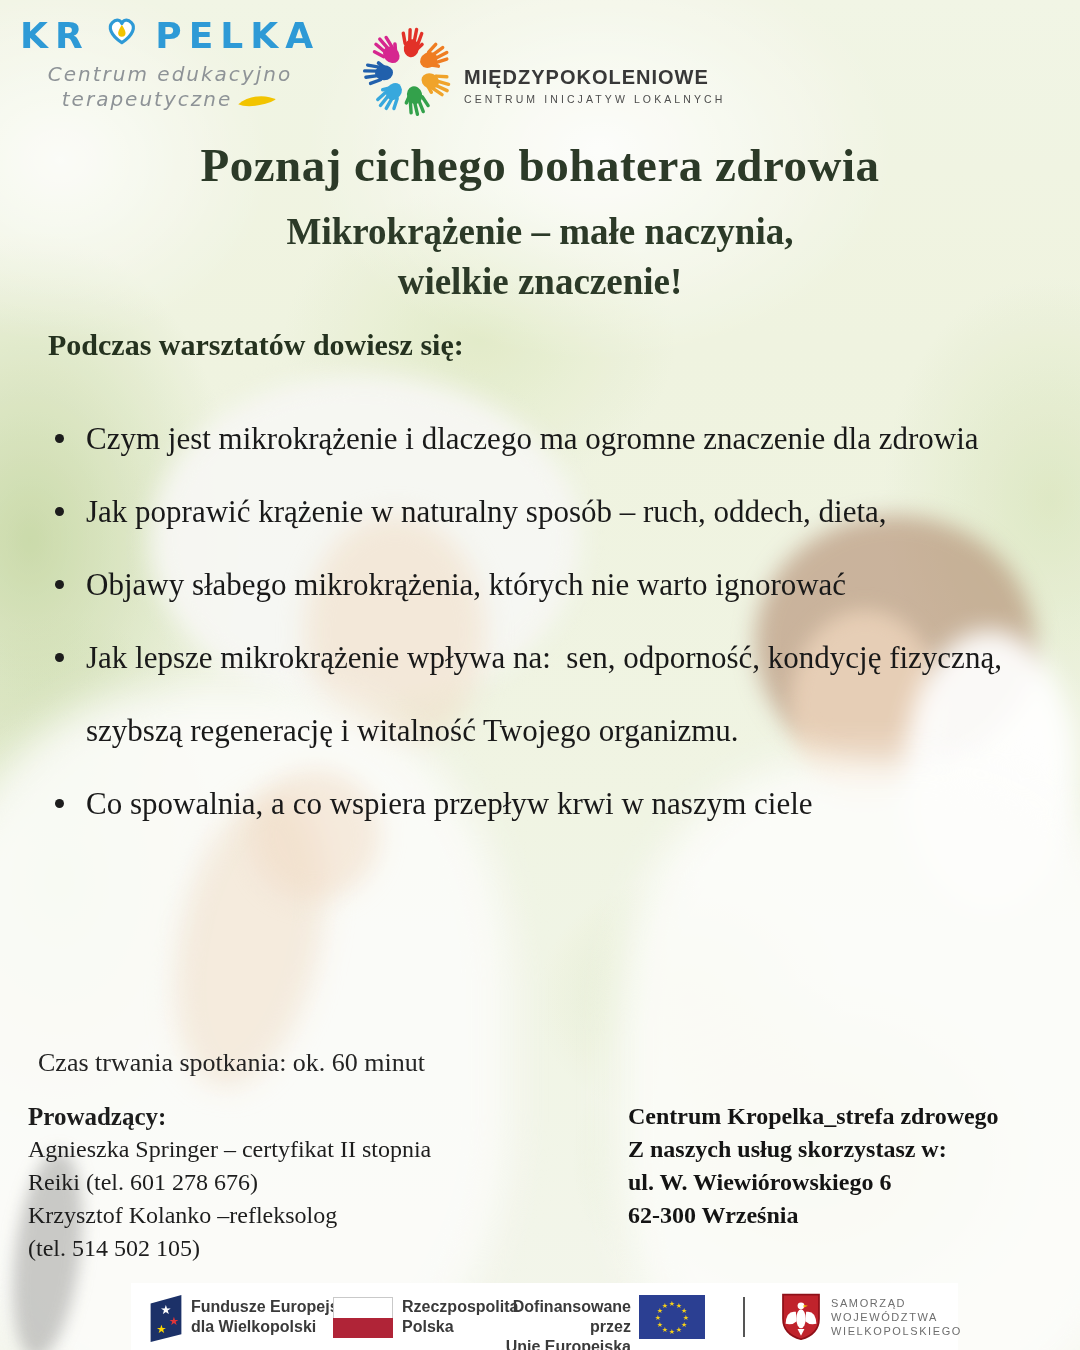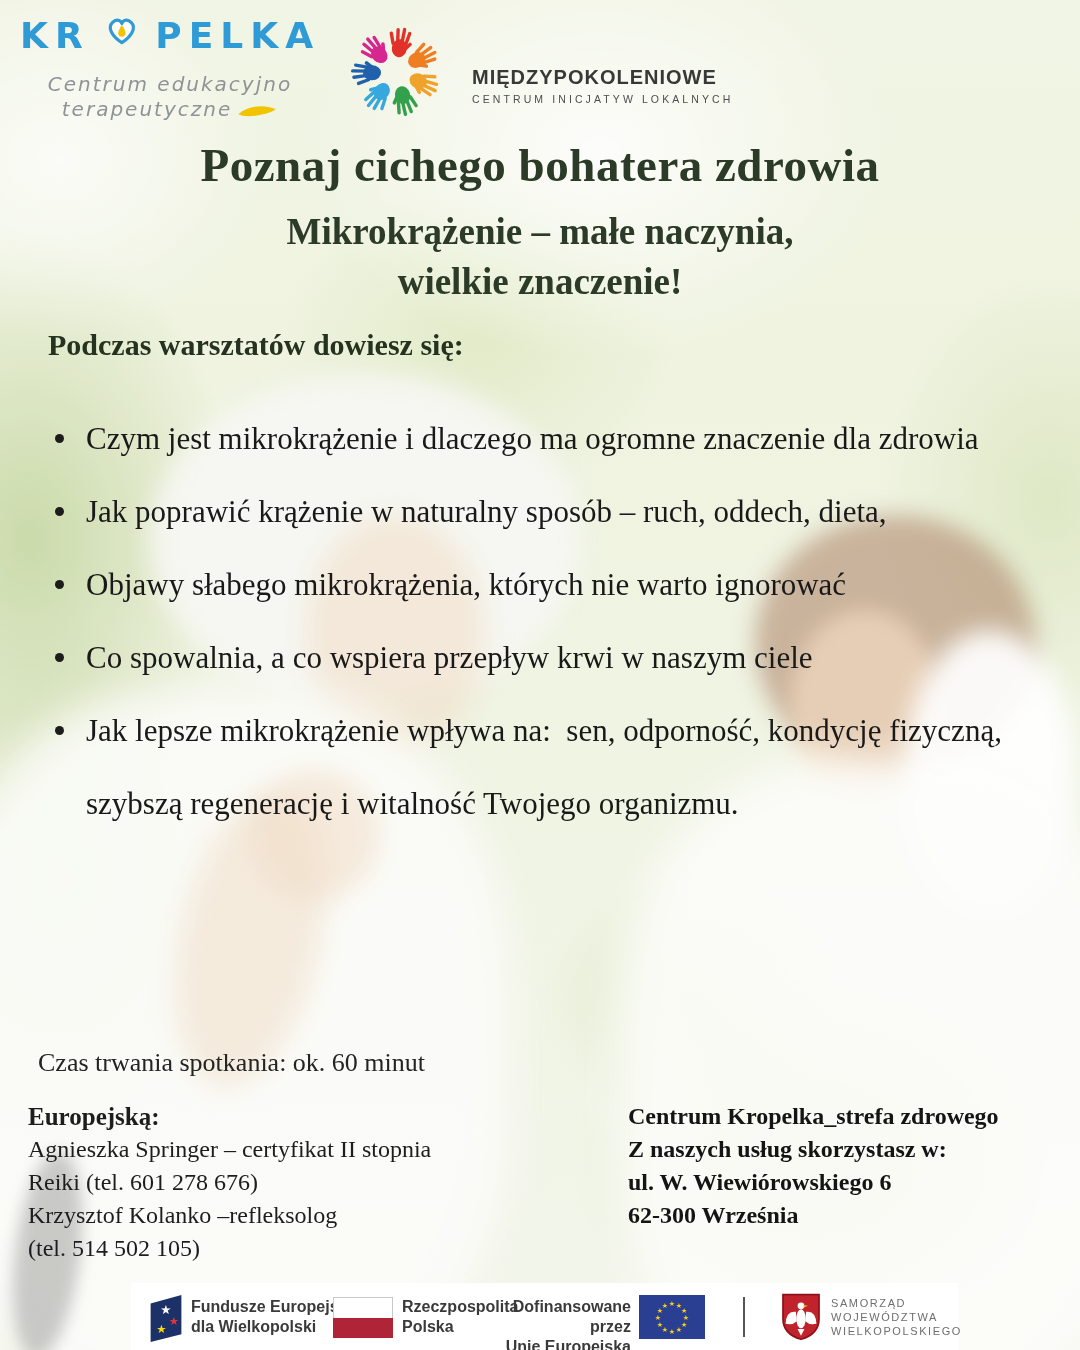--- a/index.html
+++ b/index.html
@@ -32,25 +32,25 @@
   .woman-towel{left:905px;top:630px;width:170px;height:280px;background:rgba(255,255,255,.92);filter:blur(12px);}
   .strap-dark {left:15px;top:1150px;width:65px;height:210px;background:rgba(118,118,116,.45);filter:blur(8px);transform:rotate(7deg);}
   .wash{position:absolute;inset:0;z-index:2;background:rgba(255,255,255,.16);pointer-events:none;}
   .content{position:absolute;inset:0;z-index:3;}
 
   
   .kropelka{position:absolute;left:20px;top:12px;width:300px;text-align:center;}
   .k-word{display:flex;align-items:flex-end;justify-content:center;gap:20px;
     font-family:"DejaVu Sans",sans-serif;font-weight:700;font-size:36px;letter-spacing:7px;color:#2e9ad6;}
   .k-word svg{margin:-6px -2px 0 -4px;}
-  .k-sub{margin-top:16px;font-family:"DejaVu Sans",sans-serif;font-style:italic;
+  .k-sub{margin-top:6px;font-family:"DejaVu Sans",sans-serif;font-style:italic;
     font-size:20px;letter-spacing:2px;color:#8e9397;line-height:25px;}
   .k-sub .swoosh{vertical-align:-2px;margin-left:4px;}
 
-  .mcil{position:absolute;left:340px;top:16px;display:flex;align-items:center;gap:20px;}
+  .mcil{position:absolute;left:352px;top:16px;display:flex;align-items:center;gap:0;}
   .mcil-text{margin-top:26px;}
   .mcil-title{font-family:"Liberation Sans",sans-serif;font-weight:700;font-size:20px;
     letter-spacing:1px;color:#383838;}
   .mcil-sub{font-family:"Liberation Sans",sans-serif;font-size:10.5px;letter-spacing:3.1px;
     color:#4d4d4d;margin-top:4px;}
 
   
   .title{position:absolute;left:0;top:138px;width:100%;text-align:center;
     font-size:47px;font-weight:700;color:#2c3a28;letter-spacing:.5px;}
   .subtitle{position:absolute;left:0;top:207px;width:100%;text-align:center;
@@ -155,28 +155,28 @@
     <h2 class="subtitle" style="margin:0">
       <span>Mikrokrążenie – małe naczynia,</span><br>
       <span>wielkie znaczenie!</span>
     </h2>
     <h3 class="lead" style="margin:0">Podczas warsztatów dowiesz się:</h3>
 
     <ul class="bullets">
       <li>Czym jest mikrokrążenie i dlaczego ma ogromne znaczenie dla zdrowia</li>
       <li>Jak poprawić krążenie w naturalny sposób – ruch, oddech, dieta,</li>
       <li>Objawy słabego mikrokrążenia, których nie warto ignorować</li>
+      <li>Jak lepsze mikrokrążenie wpływa na:  sen, odporność, kondycję fizyczną, szybszą regenerację i witalność Twojego organizmu.</li>
       <li>Co spowalnia, a co wspiera przepływ krwi w naszym ciele</li>
-      <li>Jak lepsze mikrokrążenie wpływa na:  sen, odporność, kondycję fizyczną, szybszą regenerację i witalność Twojego organizmu.</li>
     </ul>
 
     <p class="duration" style="margin:0">Czas trwania spotkania: ok. 60 minut</p>
 
     <div class="leaders">
-      <div class="hd">Europejską:</div>
+      <div class="hd">Prowadzący:</div>
       <div>Agnieszka Springer – certyfikat II stopnia</div>
       <div>Reiki (tel. 601 278 676)</div>
       <div>Krzysztof Kolanko –refleksolog</div>
       <div>(tel. 514 502 105)</div>
     </div>
 
     <div class="venue">
       <div>Centrum Kropelka_strefa zdrowego</div>
       <div>Z naszych usług skorzystasz w:</div>
       <div>ul. W. Wiewiórowskiego 6</div>

